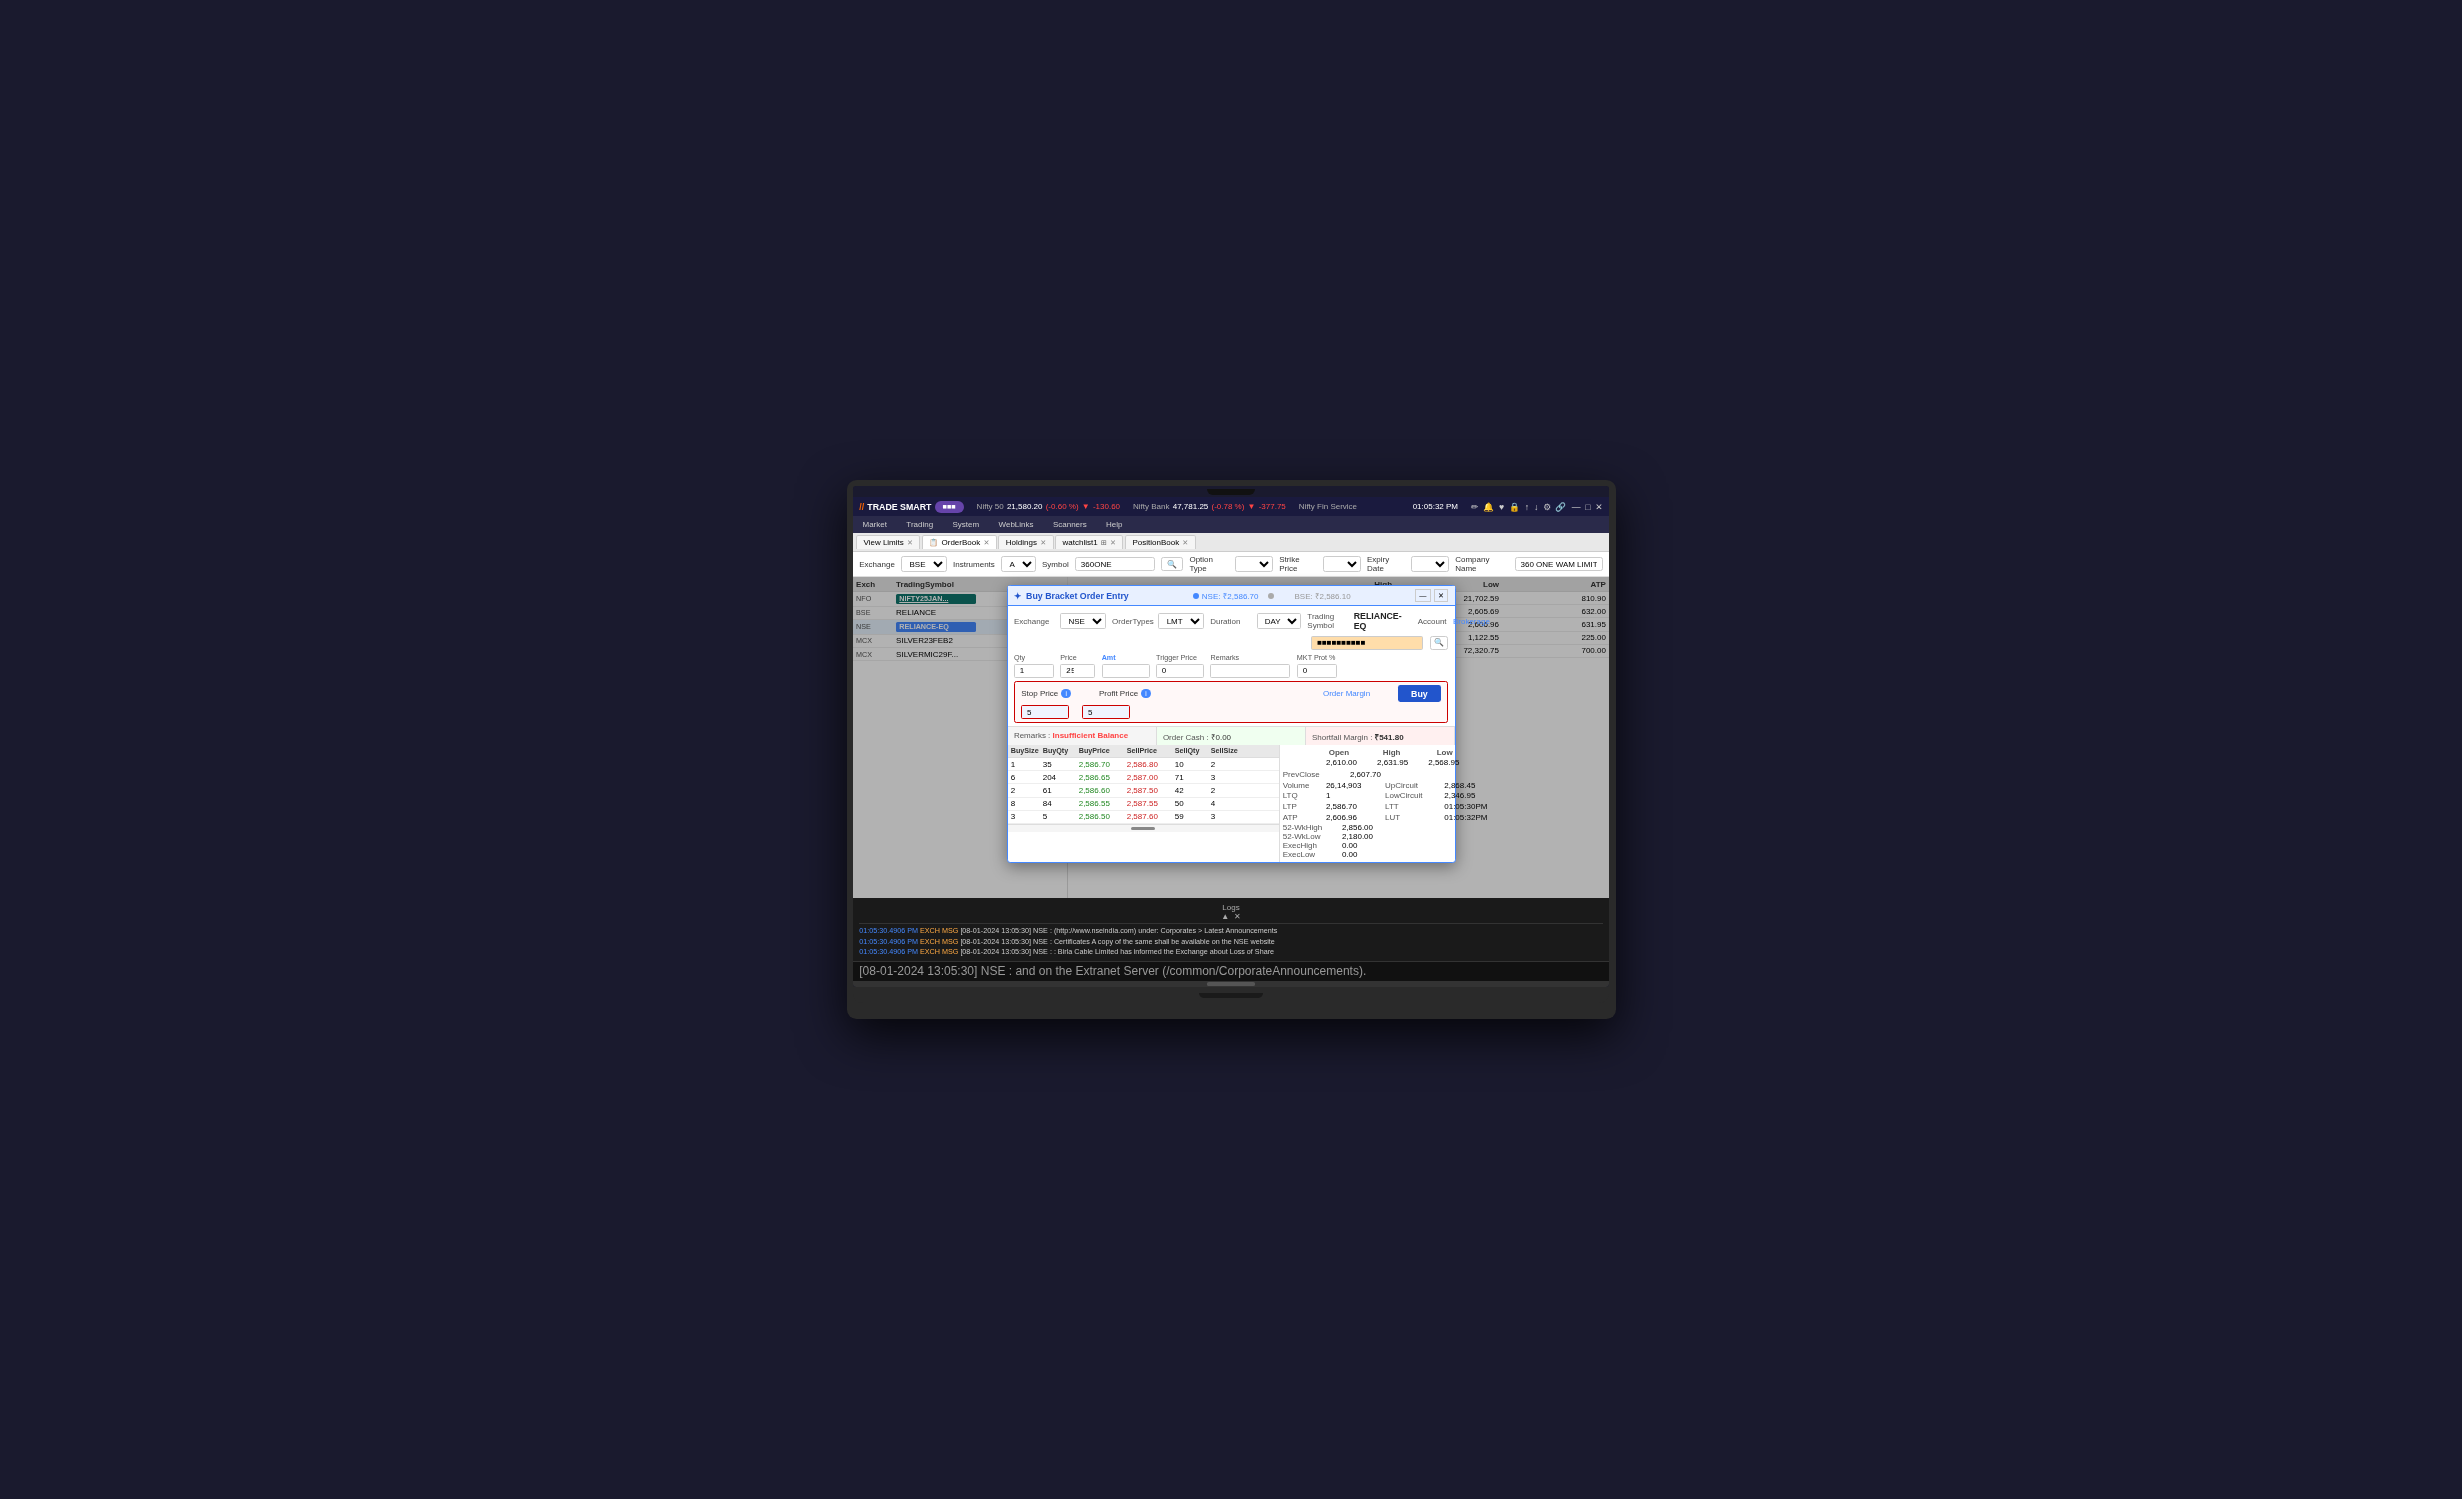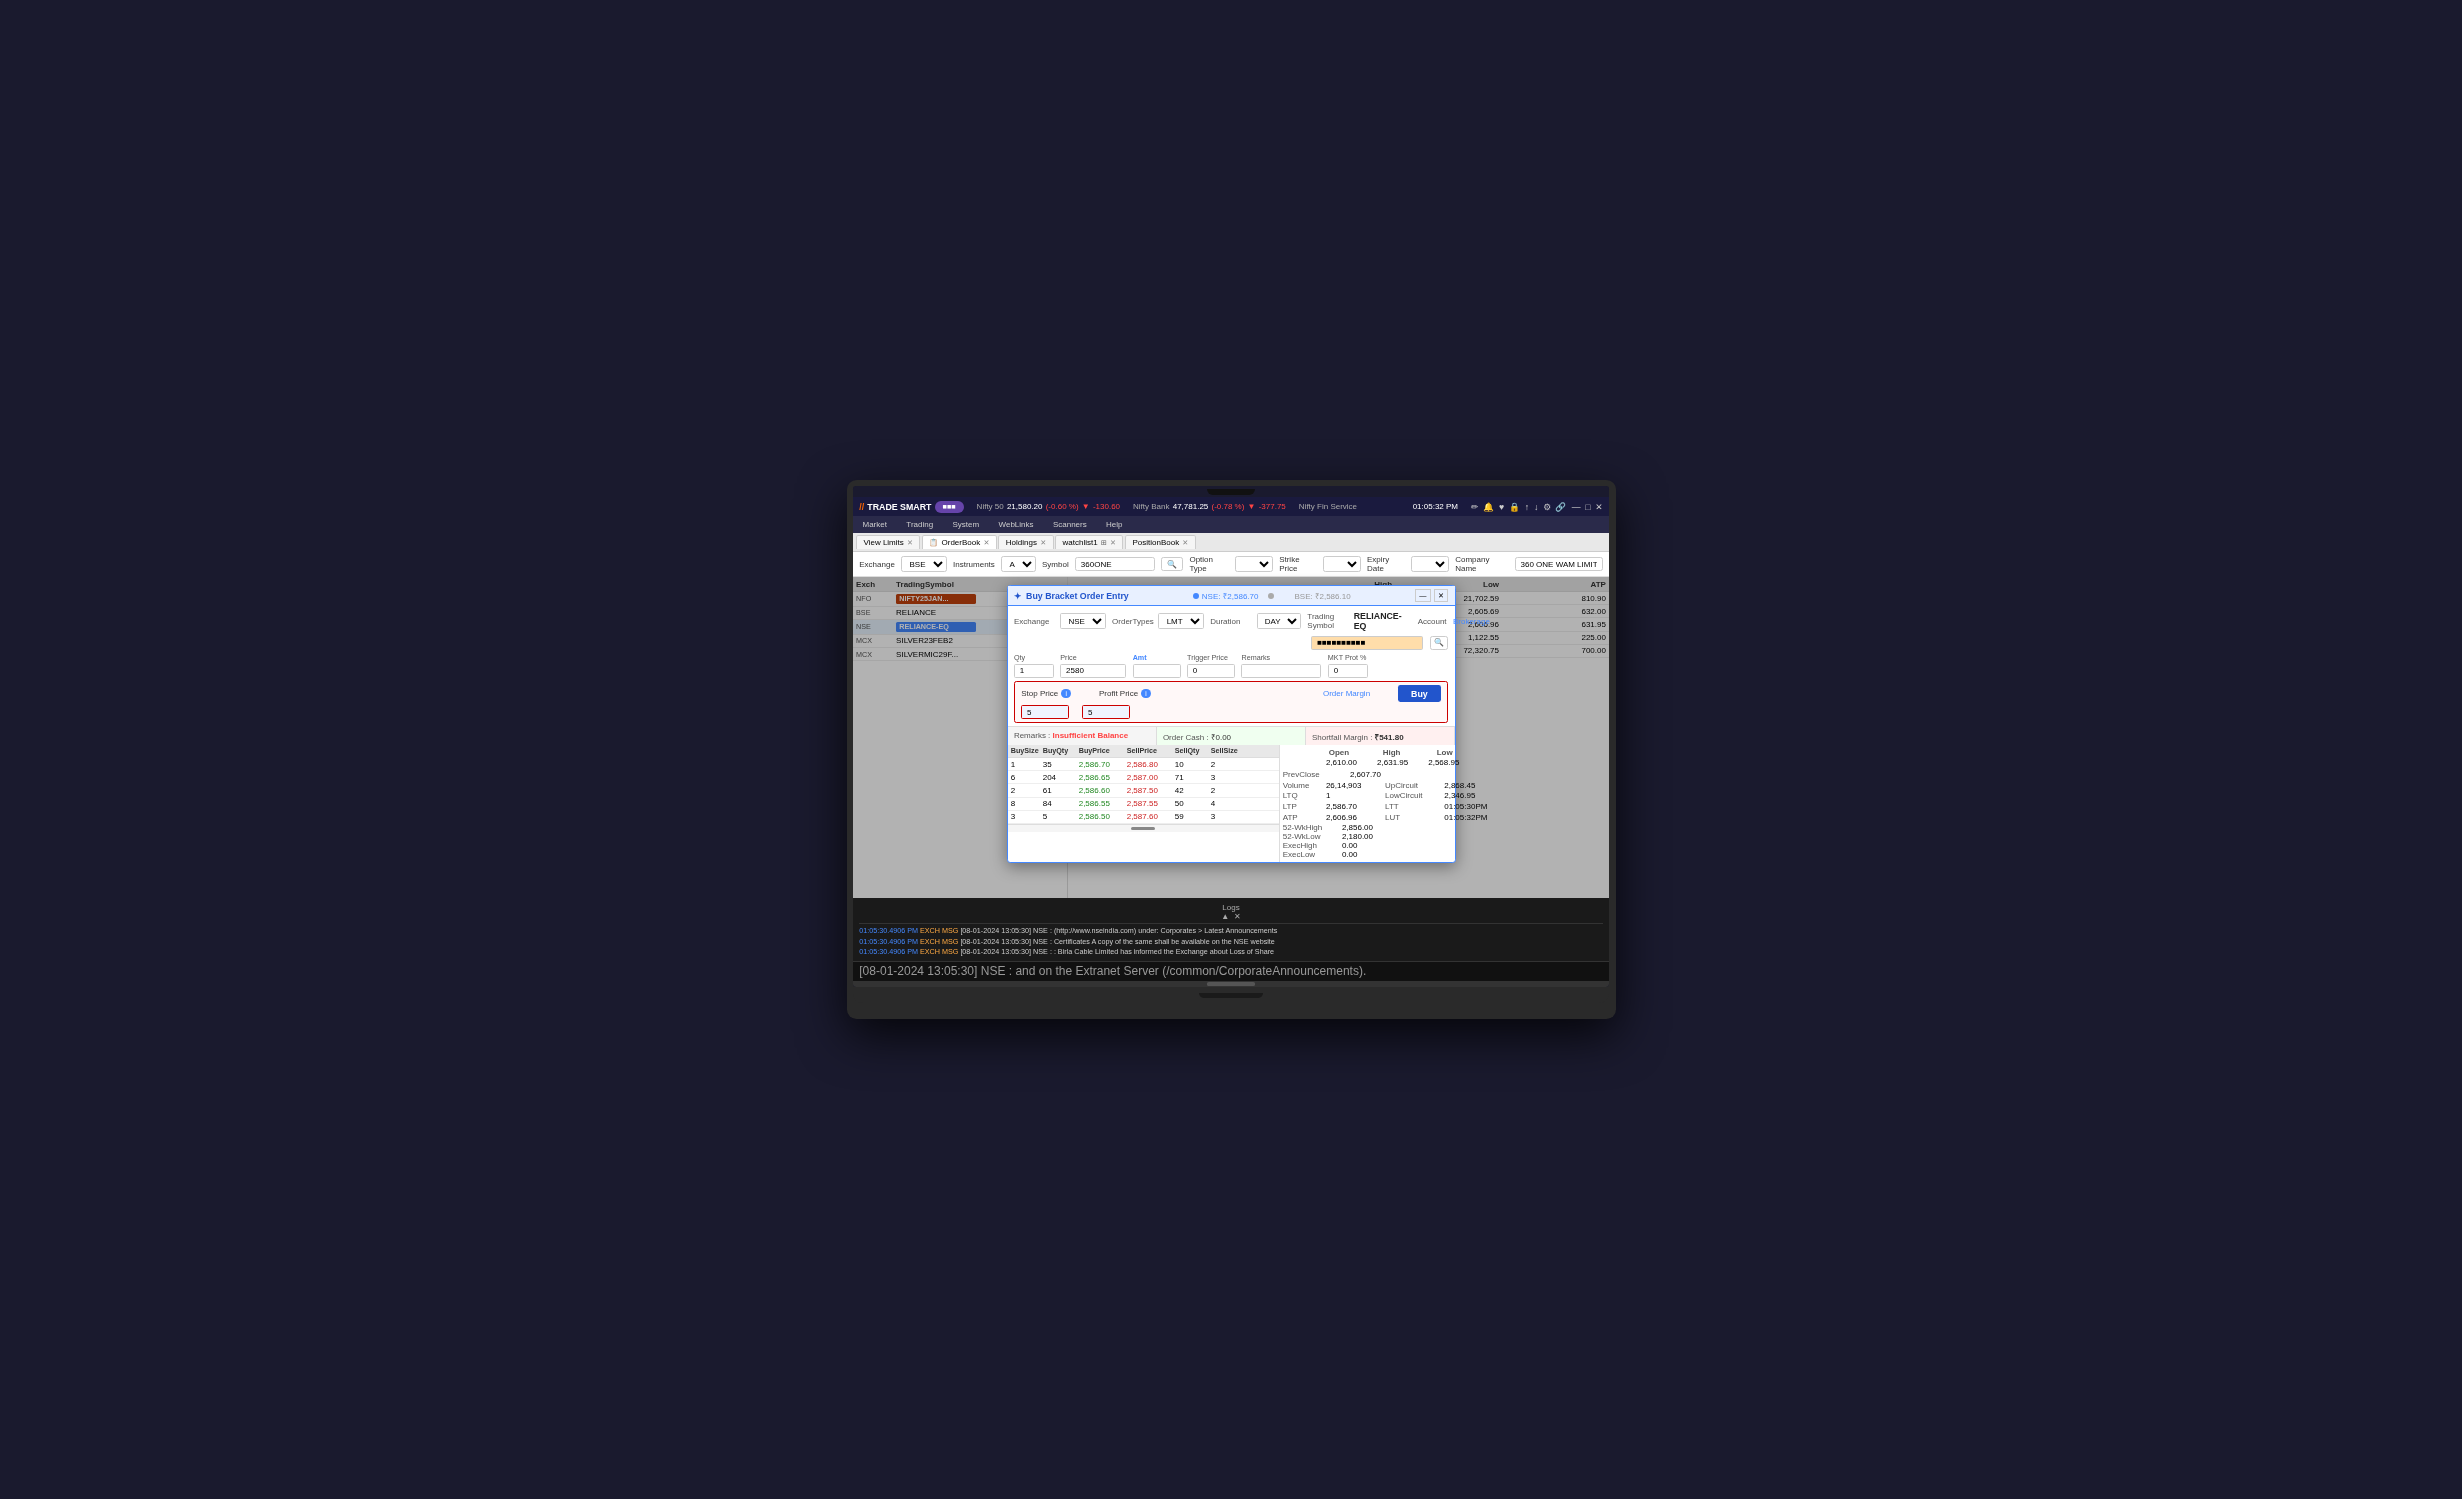--- a/index.html
+++ b/index.html
@@ -177,21 +177,21 @@
       font-size: 7.2px;
       color: #555;
     }
     .symbol-badge {
       display: inline-block;
       padding: 0.8px 3.2px;
       border-radius: 1.6px;
       font-size: 7.2px;
       font-weight: bold;
     }
-    .badge-red { background: #c2410c; color: white; }
+    .badge-red { background: #0f766e; color: white; text-decoration: underline; }
     .badge-blue { background: #4488ff; color: white; }
     
     .right-table {
       flex: 1;
       background: white;
       font-size: 8px;
       overflow: hidden;
     }
     .right-table-header {
       display: grid;
@@ -675,21 +675,21 @@
                 <button class="search-btn" style="padding:1.6px 3.2px">🔍</button>
               </div>
 
               <div class="modal-fields-row">
                 <div class="field-group">
                   <span class="field-label">Qty</span>
                   <input class="modal-input" type="number" value="1" style="width: 40px;">
                 </div>
                 <div class="field-group">
                   <span class="field-label">Price</span>
-                  <input class="modal-input" type="number" value="2580" style="width: 66px;">
+                  <input class="modal-input" type="number" value="2580" style="width: 35px; font-family: Liberation Mono, monospace;">
                 </div>
                 <div class="field-group">
                   <span class="field-label" style="color:#4488ff;font-weight:bold">Amt</span>
                   <input class="modal-input" type="text" value="" style="width: 48px;">
                 </div>
                 <div class="field-group">
                   <span class="field-label">Trigger Price</span>
                   <input class="modal-input" type="number" value="0" style="width: 48px;">
                 </div>
                 <div class="field-group">

